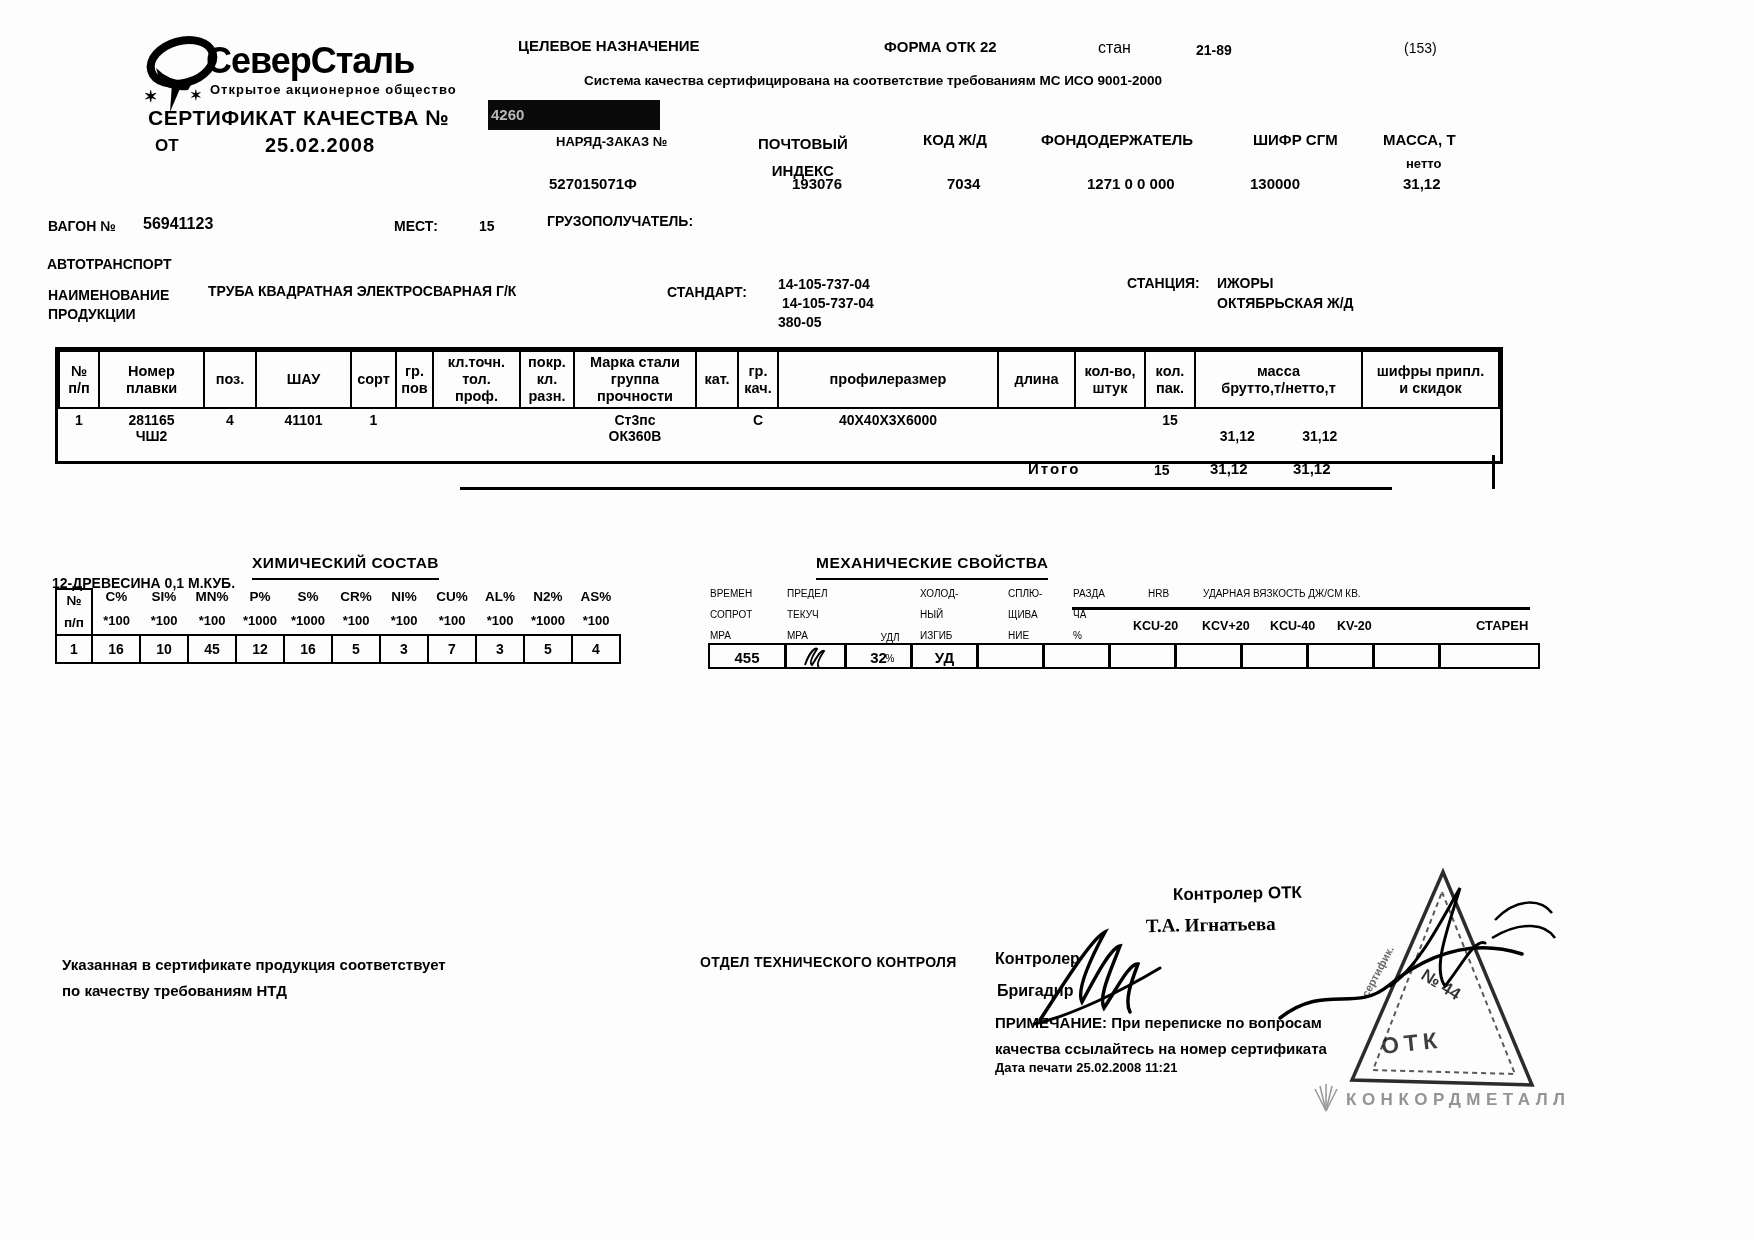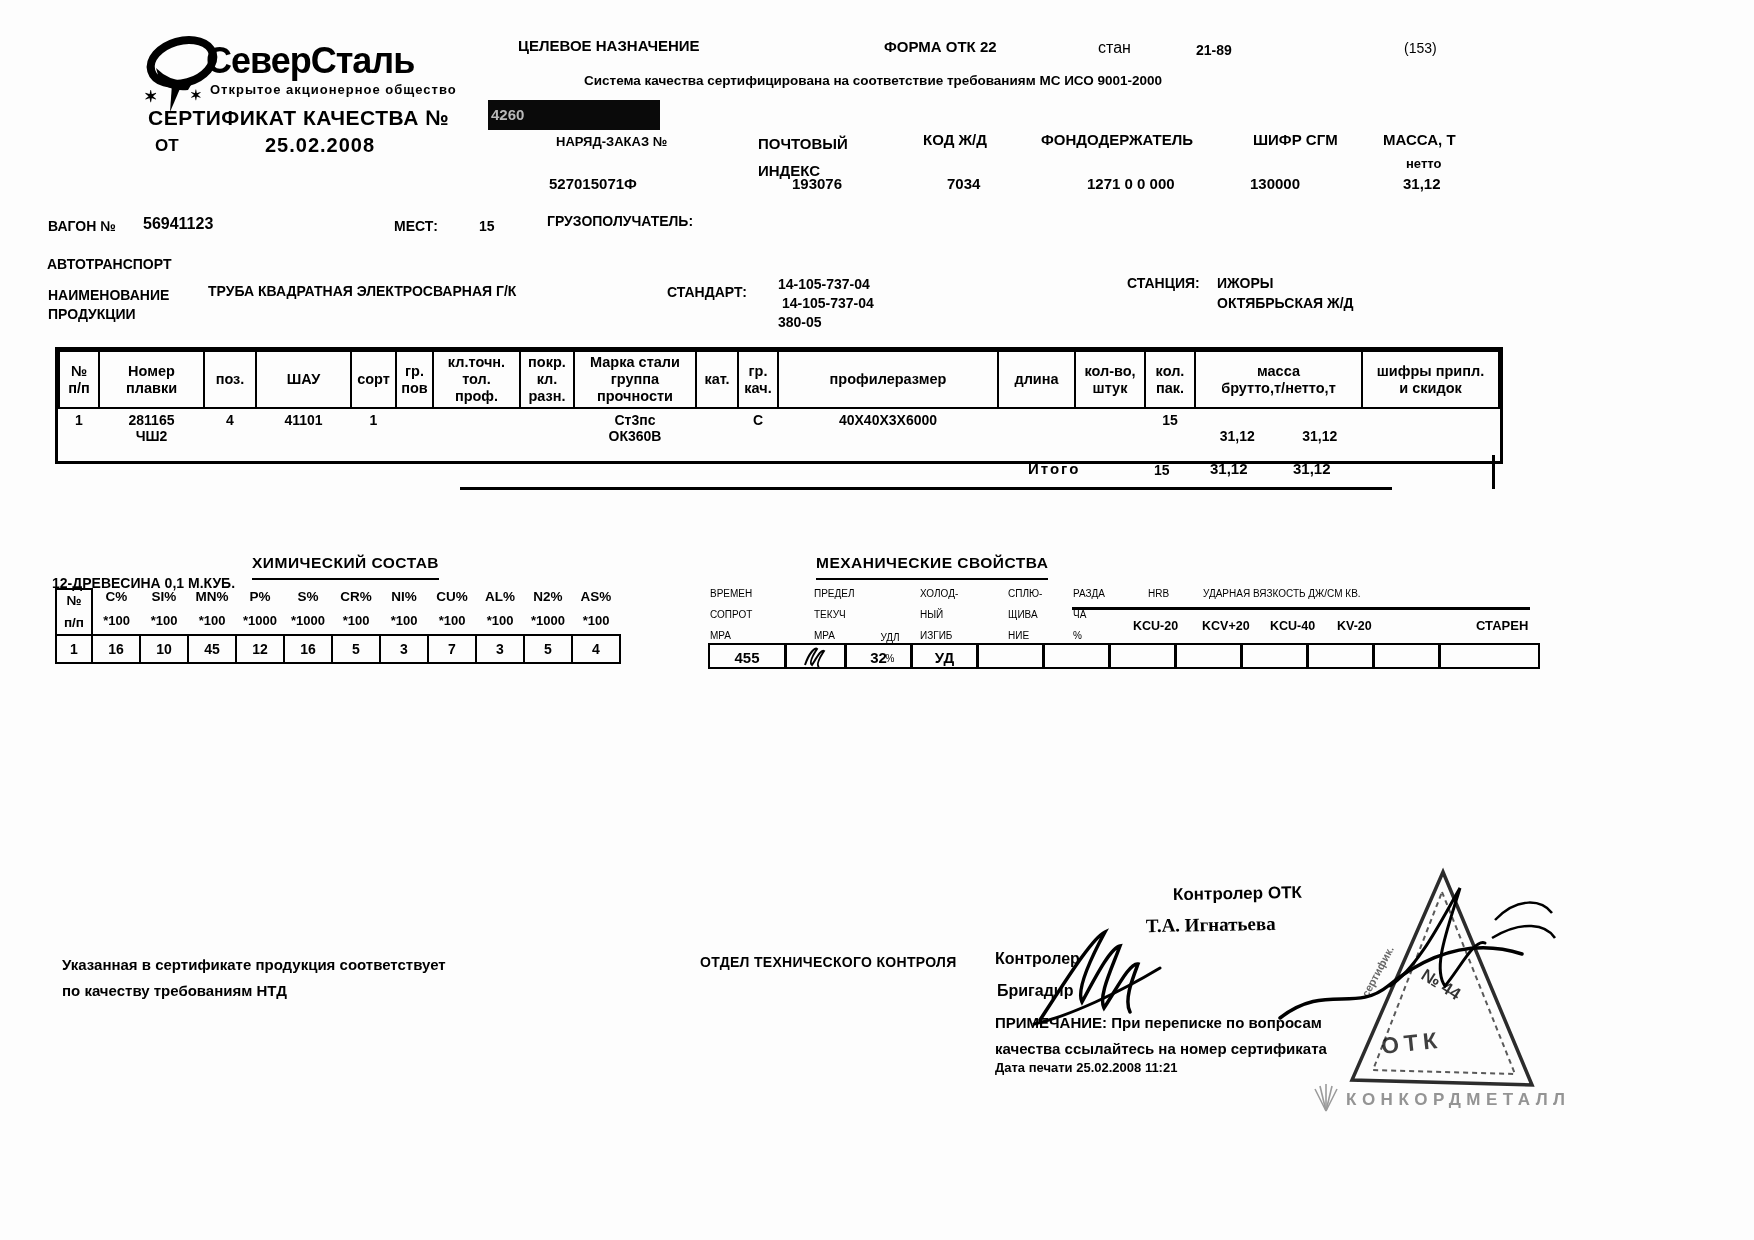--- a/index.html
+++ b/index.html
@@ -83,21 +83,21 @@
   <div class="abs" style="left:228px;top:134px;font-size:20px;font-weight:bold;letter-spacing:1px;margin-left:37px;">25.02.2008</div>
 
   <div class="abs lbl15" style="left:518px;top:37px;">ЦЕЛЕВОЕ НАЗНАЧЕНИЕ</div>
   <div class="abs lbl15" style="left:884px;top:38px;">ФОРМА ОТК 22</div>
   <div class="abs" style="left:1098px;top:39px;font-size:16px;">стан</div>
   <div class="abs lbl14" style="left:1196px;top:42px;">21-89</div>
   <div class="abs" style="left:1404px;top:40px;font-size:14px;">(153)</div>
   <div class="abs" style="left:584px;top:73px;font-size:13.5px;font-weight:bold;">Система качества сертифицирована на соответствие требованиям МС ИСО 9001-2000</div>
 
   <div class="abs lbl13" style="left:556px;top:134px;">НАРЯД-ЗАКАЗ №</div>
-  <div class="abs lbl15 pre lh27" style="left:758px;top:130px;">ПОЧТОВЫЙ
+  <div class="abs lbl15 pre lh27" style="left:758px;top:130px;text-align:center;">ПОЧТОВЫЙ
 ИНДЕКС</div>
   <div class="abs lbl15" style="left:923px;top:131px;">КОД Ж/Д</div>
   <div class="abs lbl15" style="left:1041px;top:131px;">ФОНДОДЕРЖАТЕЛЬ</div>
   <div class="abs lbl15" style="left:1253px;top:131px;">ШИФР СГМ</div>
   <div class="abs lbl15" style="left:1383px;top:131px;">МАССА, Т</div>
   <div class="abs lbl13" style="left:1406px;top:156px;">нетто</div>
 
   <div class="abs lbl15" style="left:549px;top:175px;">527015071Ф</div>
   <div class="abs lbl15" style="left:792px;top:175px;">193076</div>
   <div class="abs lbl15" style="left:947px;top:175px;">7034</div>
@@ -301,21 +301,21 @@
       </tr>
     </tbody>
       </table>
   </div>
 
   <div class="abs mech-title" style="left:816px;top:554px;">МЕХАНИЧЕСКИЕ СВОЙСТВА</div>
 
   <div class="abs mech-lab" style="left:710px;top:583px;">ВРЕМЕН
 СОПРОТ
 МРА</div>
-  <div class="abs mech-lab" style="left:787px;top:583px;margin-left:27px;">ПРЕДЕЛ
+  <div class="abs mech-lab" style="left:787px;top:583px;">ПРЕДЕЛ
 ТЕКУЧ
 МРА</div>
   <div class="abs mech-lab ctr" style="left:868px;top:583px;width:44px;margin-top:44px;">УДЛ
 %</div>
   <div class="abs mech-lab" style="left:920px;top:583px;">ХОЛОД-
 НЫЙ
 ИЗГИБ</div>
   <div class="abs mech-lab" style="left:1008px;top:583px;">СПЛЮ-
 ЩИВА
 НИЕ</div>

